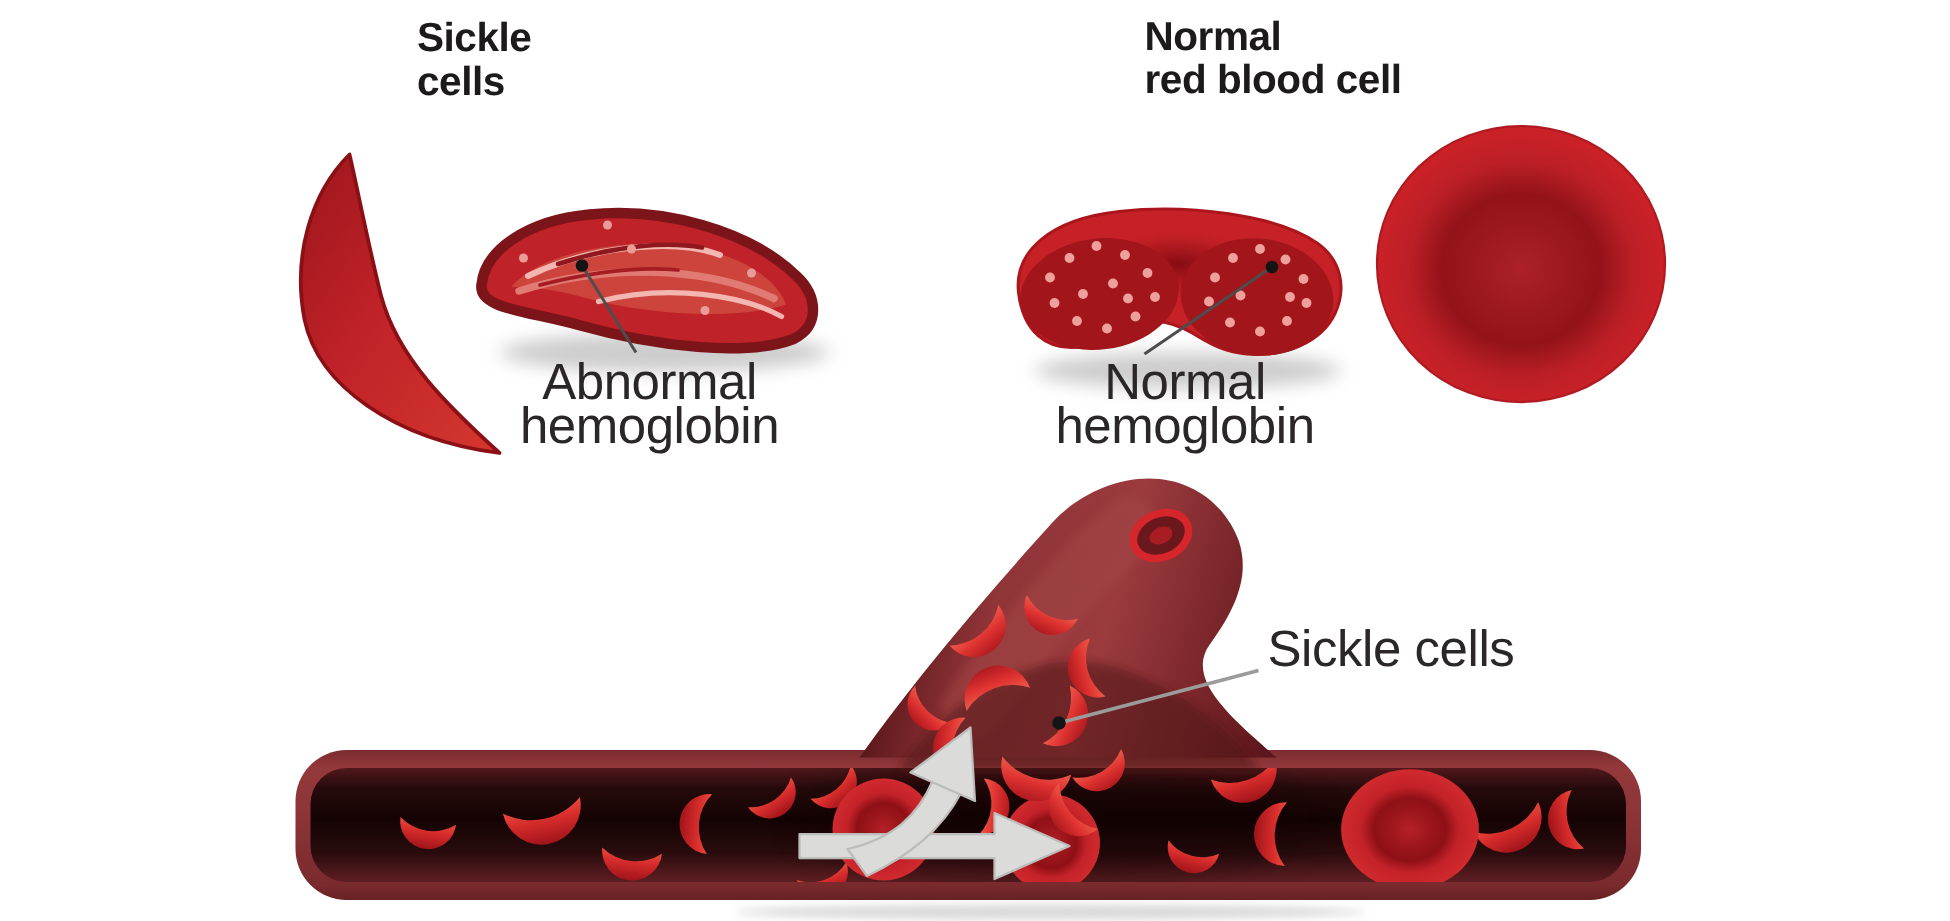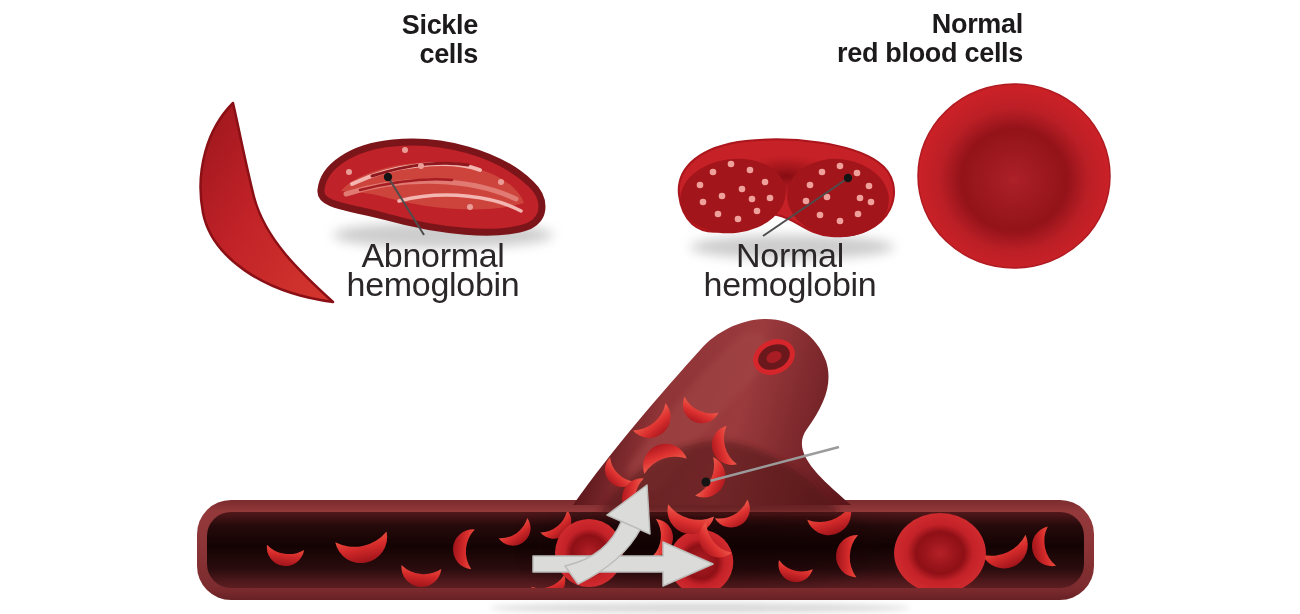--- a/index.html
+++ b/index.html
@@ -3,21 +3,21 @@
 <meta charset="utf-8">
 <style>
   html,body{margin:0;padding:0;background:#ffffff;}
   .stage{
     position:relative;width:1300px;height:614px;background:#ffffff;overflow:hidden;
     font-family:"Liberation Sans", sans-serif;
   }
   .stage svg{position:absolute;left:0;top:0;}
   .title{
     position:absolute;font-weight:700;font-size:27px;line-height:29px;
-    text-align:right;color:#1c1a1b;letter-spacing:-0.3px;
+    text-align:left;color:#1c1a1b;letter-spacing:-0.3px;
   }
   .caption{
     position:absolute;font-weight:400;font-size:34px;line-height:29px;
     text-align:center;color:#2b2728;letter-spacing:-0.3px;
   }
   .caption.left{text-align:left;}
   #title-sickle{left:278px;top:11px;width:200px;}
   #title-normal{left:763px;top:10px;width:260px;}
   #cap-abnormal{left:333px;top:241px;width:200px;}
   #cap-normal{left:690px;top:241px;width:200px;}
@@ -238,29 +238,30 @@
   </g>
 </svg>
 
   <div class="title" id="title-sickle">
     <div>Sickle</div>
     <div>cells</div>
   </div>
 
   <div class="title" id="title-normal">
     <div>Normal</div>
-    <div>red blood cells</div>
+    <div>red blood cell</div>
   </div>
 
   <div class="caption" id="cap-abnormal">
     <div>Abnormal</div>
     <div>hemoglobin</div>
   </div>
 
   <div class="caption" id="cap-normal">
     <div>Normal</div>
     <div>hemoglobin</div>
   </div>
 
   <div class="caption left" id="cap-blockage">
+    <div>Sickle cells</div>
   </div>
 
 </div>
 
 </body></html>

